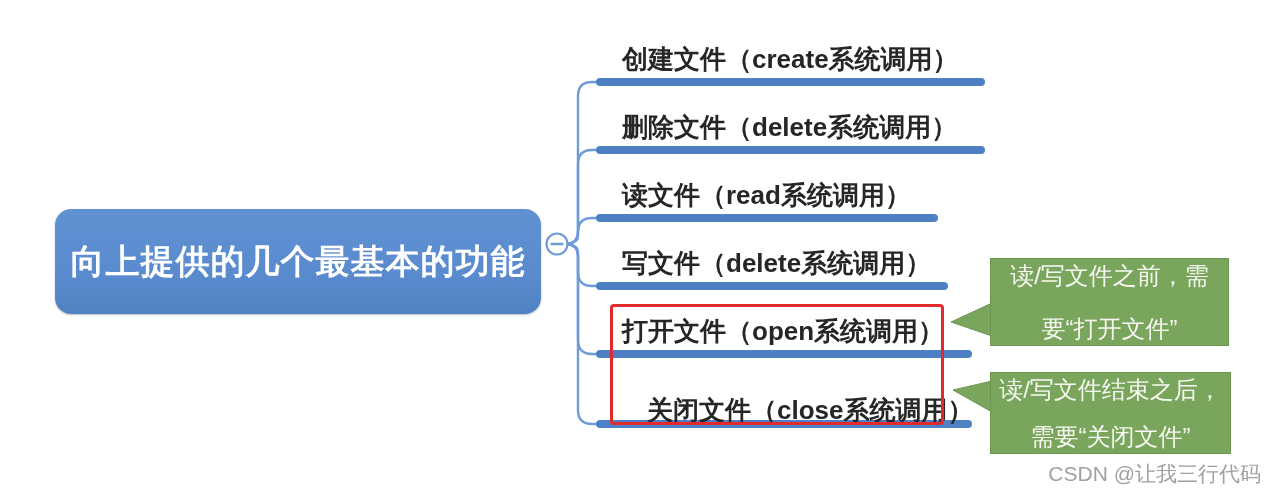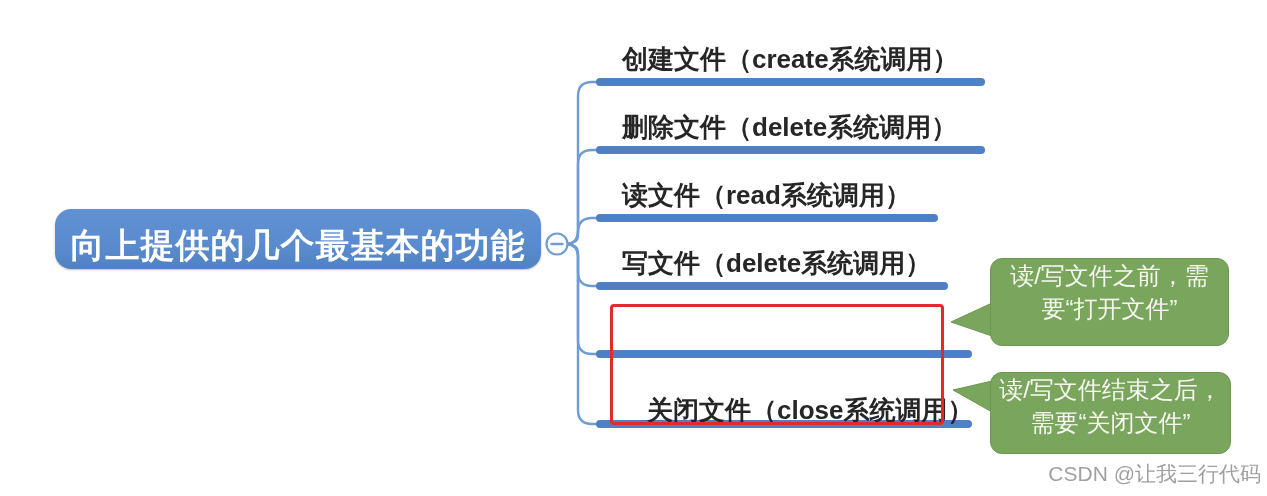--- a/index.html
+++ b/index.html
@@ -11,24 +11,24 @@
     font-family:"Liberation Sans","DejaVu Sans",sans-serif;
   }
   svg.wires{position:absolute;left:0;top:0;z-index:1;}
   .conn{fill:none;stroke:var(--connector-blue);stroke-width:2.4;}
   .bar{stroke:var(--bar-blue);stroke-width:8;stroke-linecap:round;}
   .tail{fill:var(--callout-green);stroke:var(--callout-border);stroke-width:1;}
   .collapse-circle{fill:#ffffff;stroke:var(--connector-blue);stroke-width:2.2;}
   .collapse-minus{stroke:var(--connector-blue);stroke-width:2.4;stroke-linecap:round;}
 
   .root-node{
-    position:absolute;left:55px;top:209px;width:486px;height:60px;
+    position:absolute;left:55px;top:209px;width:486px;height:105px;
     background:linear-gradient(180deg,#5f91d3 0%,var(--node-blue) 60%,#4f82c3 100%);
     border-radius:16px;
-    display:flex;align-items:flex-end;justify-content:center;
+    display:flex;align-items:center;justify-content:center;
     z-index:2;box-shadow:0 1px 2px rgba(0,0,0,0.25);
     cursor:default;
   }
   .root-label{
     color:#ffffff;font-size:34px;font-weight:700;letter-spacing:1px;
     white-space:nowrap;
   }
   .branch-label{
     position:absolute;left:622px;height:34px;line-height:34px;
     font-size:26px;font-weight:600;color:var(--text-dark);
@@ -36,22 +36,22 @@
   }
   .highlight-box{
     position:absolute;left:610px;top:304px;width:328px;height:115px;
     border:3px solid var(--highlight-red);border-radius:4px;
     z-index:3;pointer-events:none;
   }
   .callout{
     position:absolute;z-index:2;
     background:var(--callout-green);
     border:1px solid var(--callout-border);
-    border-radius:12px;
-    display:flex;flex-direction:column;align-items:center;justify-content:flex-start;
+    border-radius:0;
+    display:flex;flex-direction:column;align-items:center;justify-content:space-between;
     color:var(--text-light);font-size:24px;line-height:33px;font-weight:500;
     text-align:center;white-space:nowrap;
   }
   #callout-open{left:990px;top:258px;width:237px;height:86px;}
   #callout-close{left:990px;top:372px;width:239px;height:80px;}
   .watermark{
     position:absolute;right:6px;top:460px;z-index:2;
     color:var(--watermark-gray);font-size:21px;
   }
 </style>
@@ -86,20 +86,21 @@
   </svg>
 
   <div class="root-node">
     <span class="root-label">向上提供的几个最基本的功能</span>
   </div>
 
   <div class="branch-label" style="top:42px;">创建文件（create系统调用）</div>
   <div class="branch-label" style="top:110px;">删除文件（delete系统调用）</div>
   <div class="branch-label" style="top:178px;">读文件（read系统调用）</div>
   <div class="branch-label" style="top:246px;">写文件（delete系统调用）</div>
+  <div class="branch-label" style="top:314px;">打开文件（open系统调用）</div>
   <div class="branch-label" style="top:393px;margin-left:25px;">关闭文件（close系统调用）</div>
 
   <div class="highlight-box"></div>
 
   <div class="callout" id="callout-open">
     <span>读/写文件之前，需</span>
     <span>要“打开文件”</span>
   </div>
   <div class="callout" id="callout-close">
     <span>读/写文件结束之后，</span>

